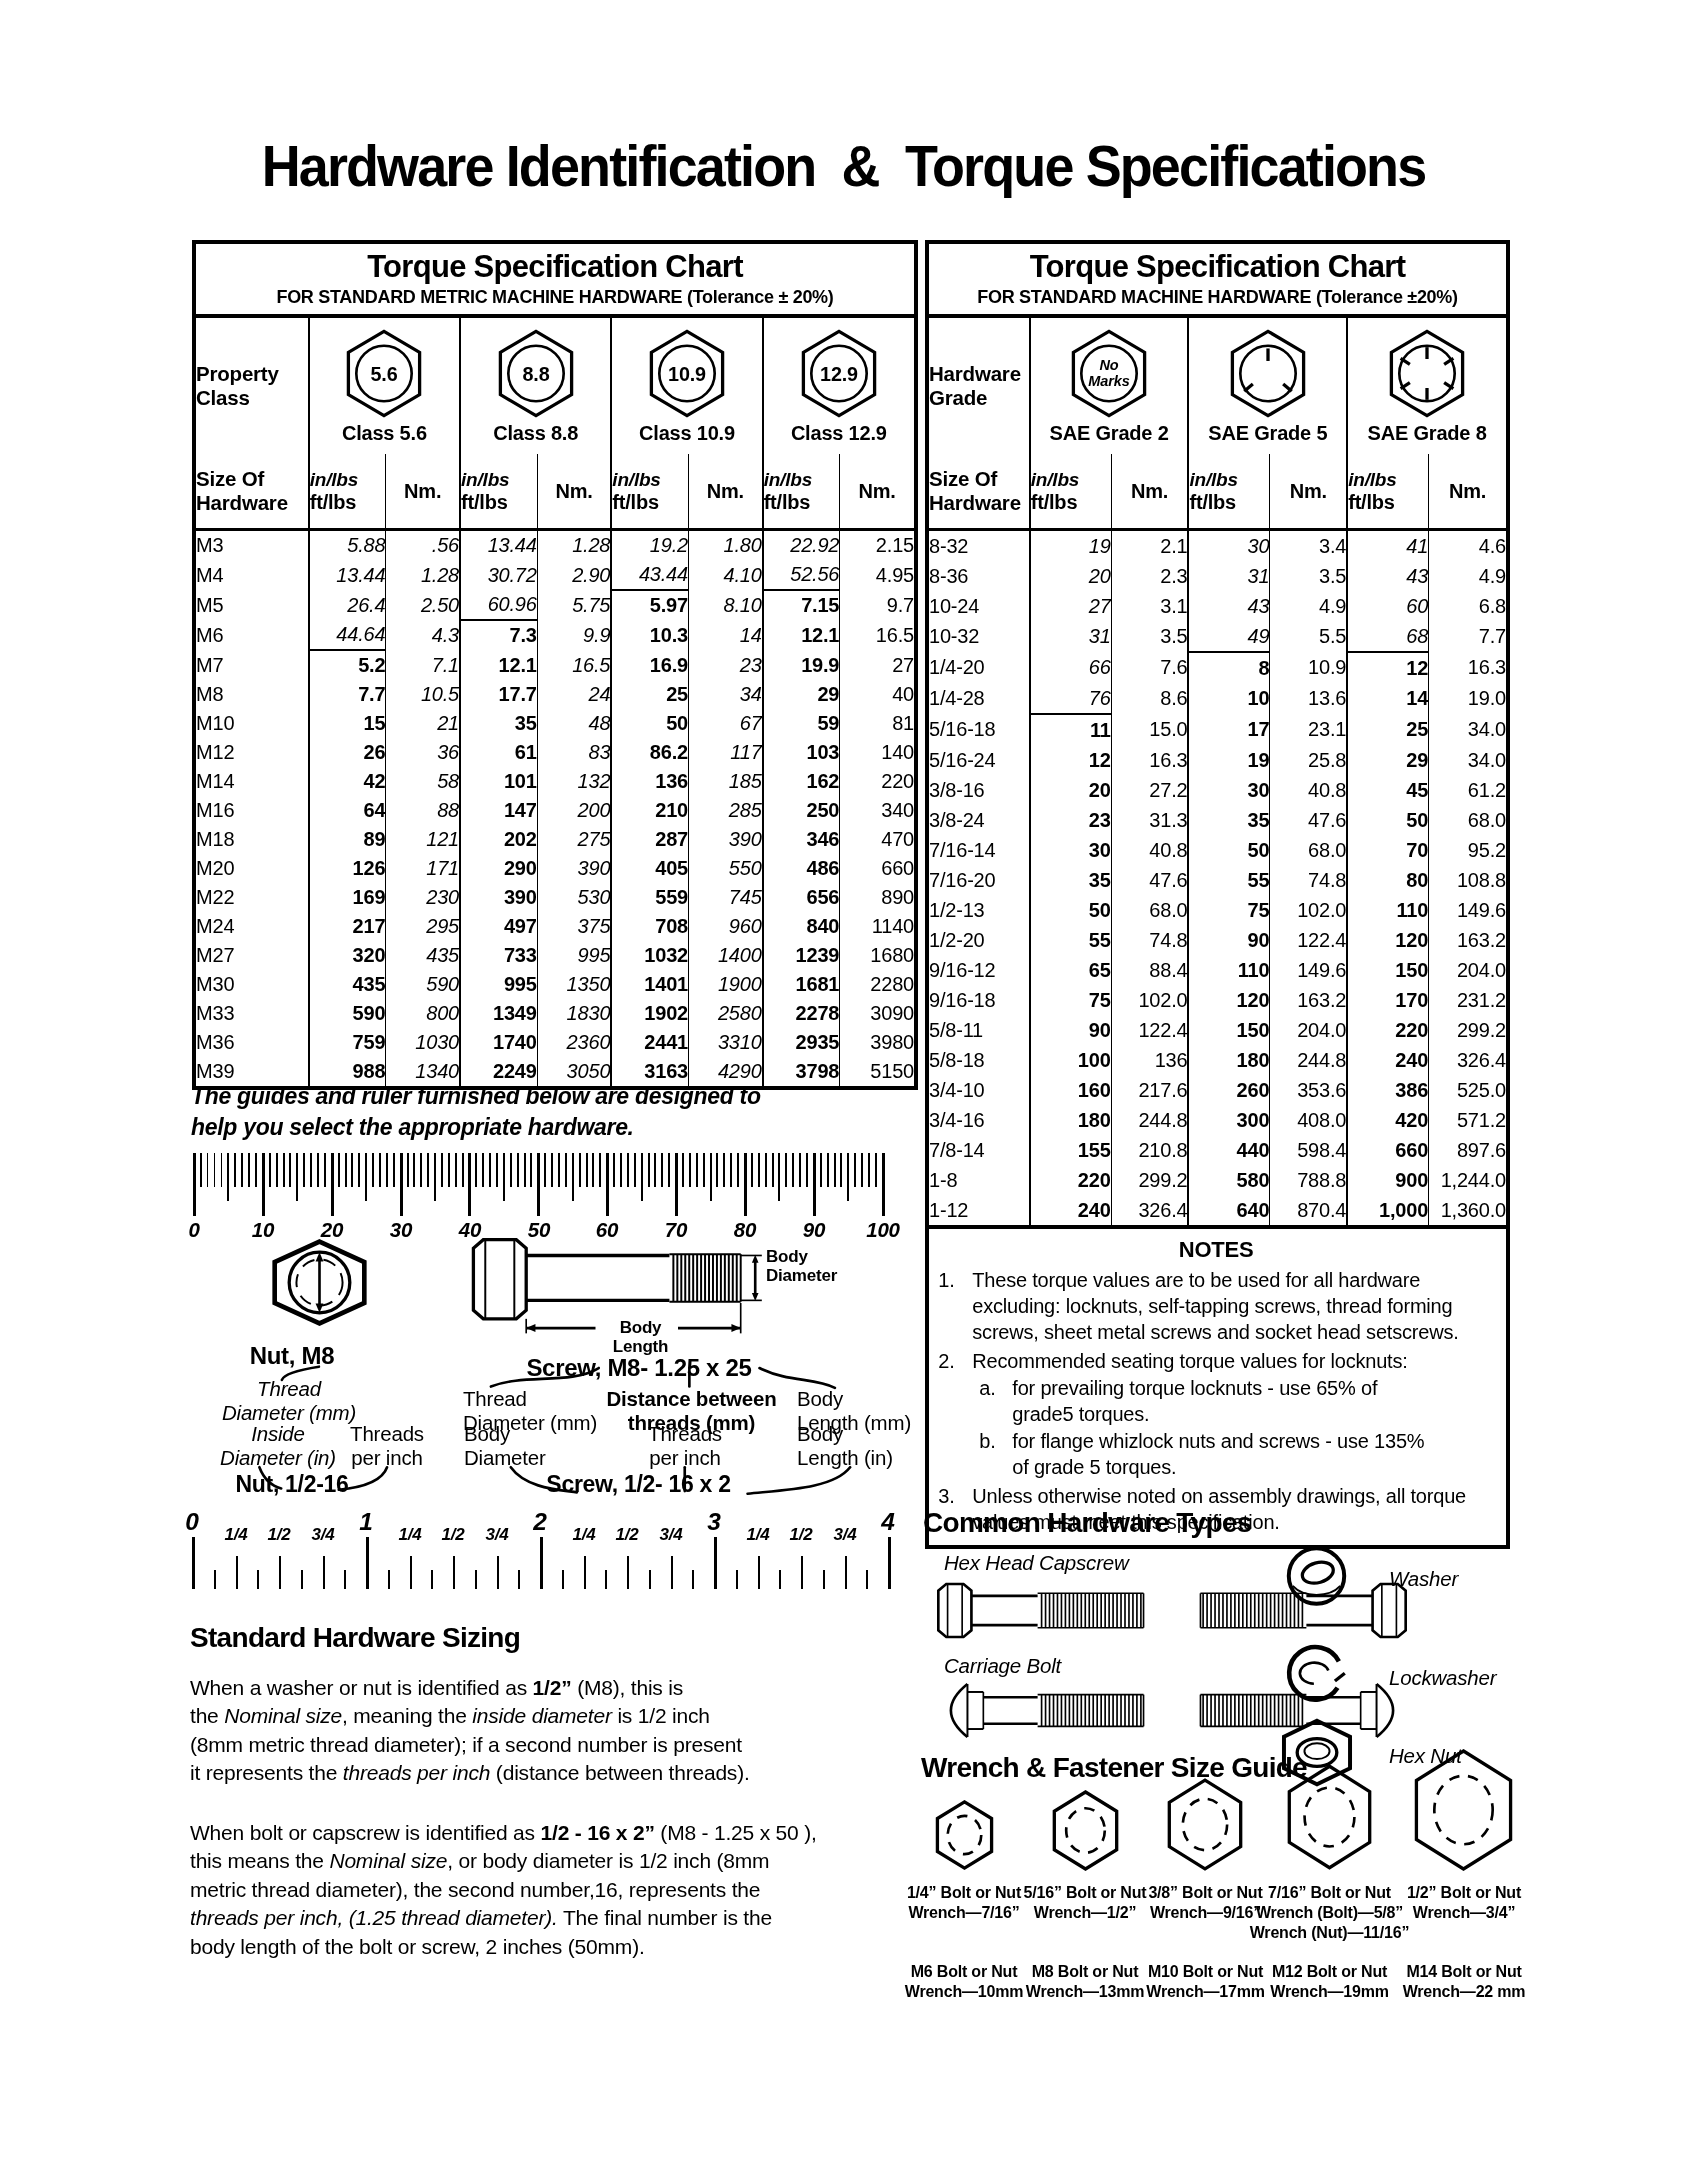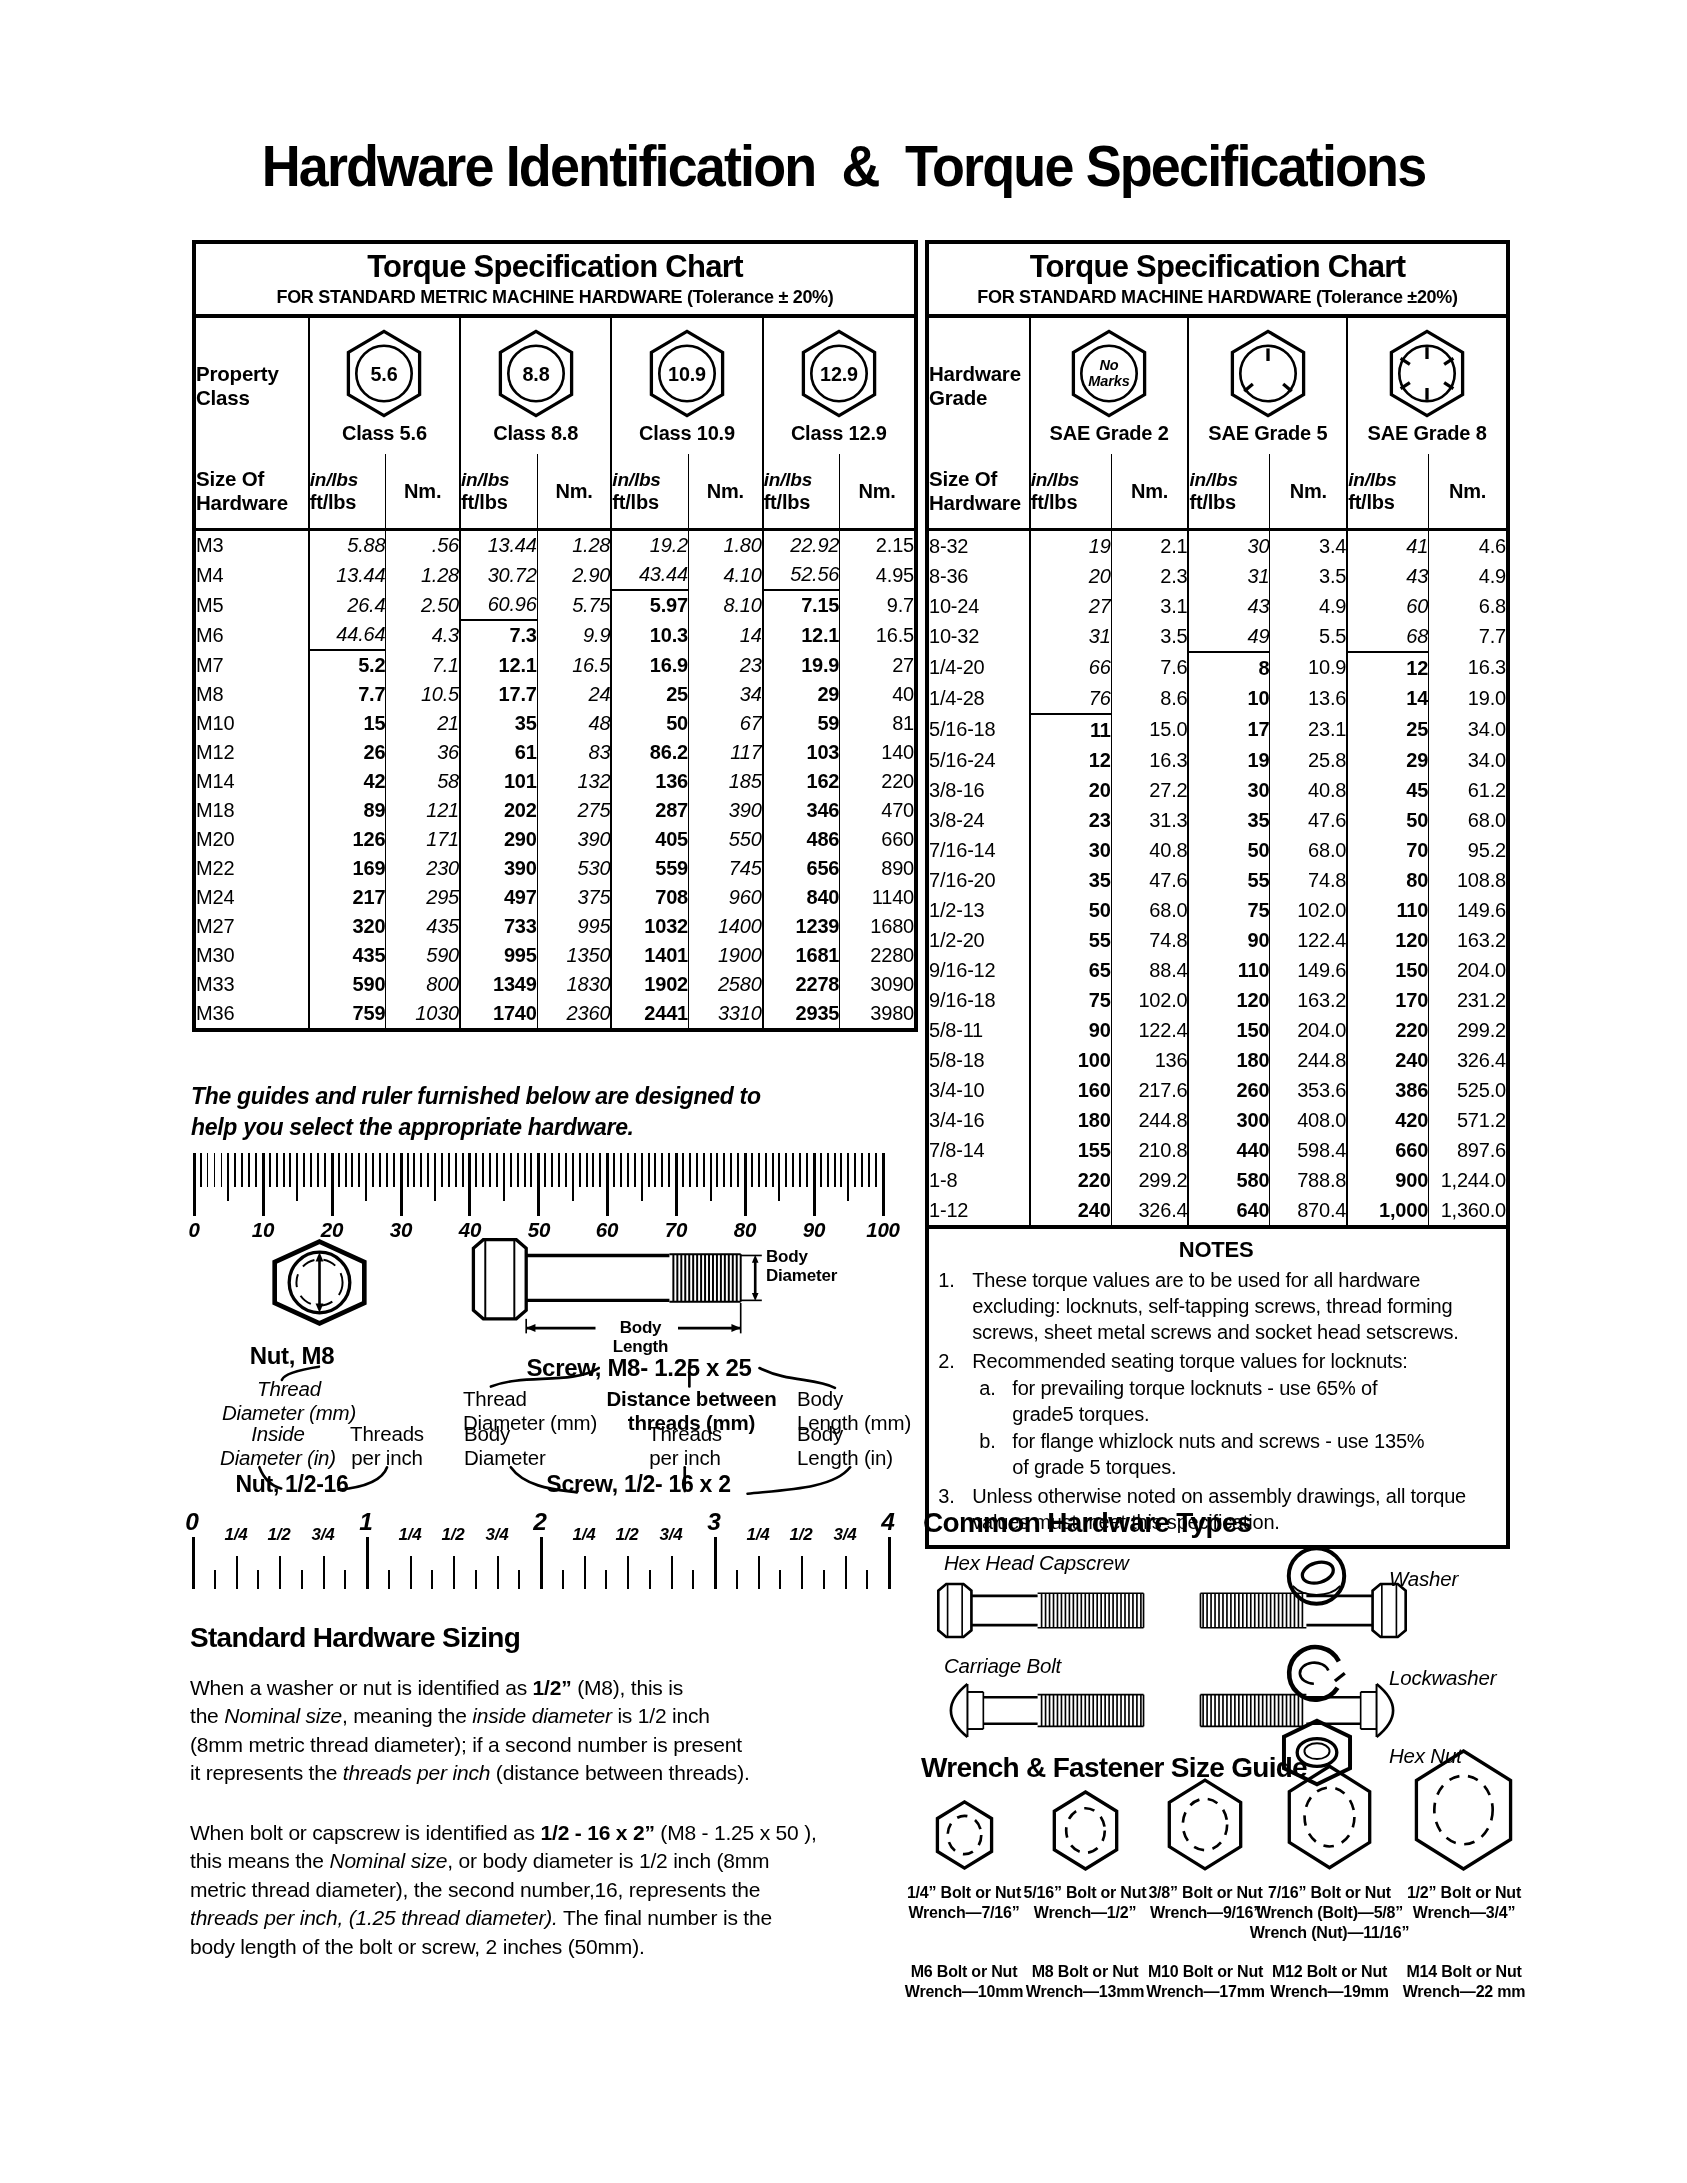--- a/index.html
+++ b/index.html
@@ -253,20 +253,31 @@
               <td class="c-v g-start s-b">42</td>
               <td class="c-v nm-b s-i">58</td>
               <td class="c-v g-start s-b">101</td>
               <td class="c-v nm-b s-i">132</td>
               <td class="c-v g-start s-b">136</td>
               <td class="c-v nm-b s-i">185</td>
               <td class="c-v g-start s-b">162</td>
               <td class="c-v nm-b">220</td>
             </tr>
             <tr>
+              <td class="c-size">M16</td>
+              <td class="c-v g-start s-b">64</td>
+              <td class="c-v nm-b s-i">88</td>
+              <td class="c-v g-start s-b">147</td>
+              <td class="c-v nm-b s-i">200</td>
+              <td class="c-v g-start s-b">210</td>
+              <td class="c-v nm-b s-i">285</td>
+              <td class="c-v g-start s-b">250</td>
+              <td class="c-v nm-b">340</td>
+            </tr>
+            <tr>
               <td class="c-size">M18</td>
               <td class="c-v g-start s-b">89</td>
               <td class="c-v nm-b s-i">121</td>
               <td class="c-v g-start s-b">202</td>
               <td class="c-v nm-b s-i">275</td>
               <td class="c-v g-start s-b">287</td>
               <td class="c-v nm-b s-i">390</td>
               <td class="c-v g-start s-b">346</td>
               <td class="c-v nm-b">470</td>
             </tr>
@@ -339,20 +350,31 @@
             <tr>
               <td class="c-size">M36</td>
               <td class="c-v g-start s-b">759</td>
               <td class="c-v nm-b s-i">1030</td>
               <td class="c-v g-start s-b">1740</td>
               <td class="c-v nm-b s-i">2360</td>
               <td class="c-v g-start s-b">2441</td>
               <td class="c-v nm-b s-i">3310</td>
               <td class="c-v g-start s-b">2935</td>
               <td class="c-v nm-b">3980</td>
+            </tr>
+            <tr>
+              <td class="c-size">M39</td>
+              <td class="c-v g-start s-b">988</td>
+              <td class="c-v nm-b s-i">1340</td>
+              <td class="c-v g-start s-b">2249</td>
+              <td class="c-v nm-b s-i">3050</td>
+              <td class="c-v g-start s-b">3163</td>
+              <td class="c-v nm-b s-i">4290</td>
+              <td class="c-v g-start s-b">3798</td>
+              <td class="c-v nm-b">5150</td>
             </tr>
           </tbody>
         </table>
       </div>
   </section>
 
   <section class="chart" style="left:925px;top:240px;width:577px;">
     <div class="chart-head">
       <div class="chart-title">Torque Specification Chart</div>
       <div class="chart-sub">FOR STANDARD MACHINE HARDWARE (Tolerance ±20%)</div>

